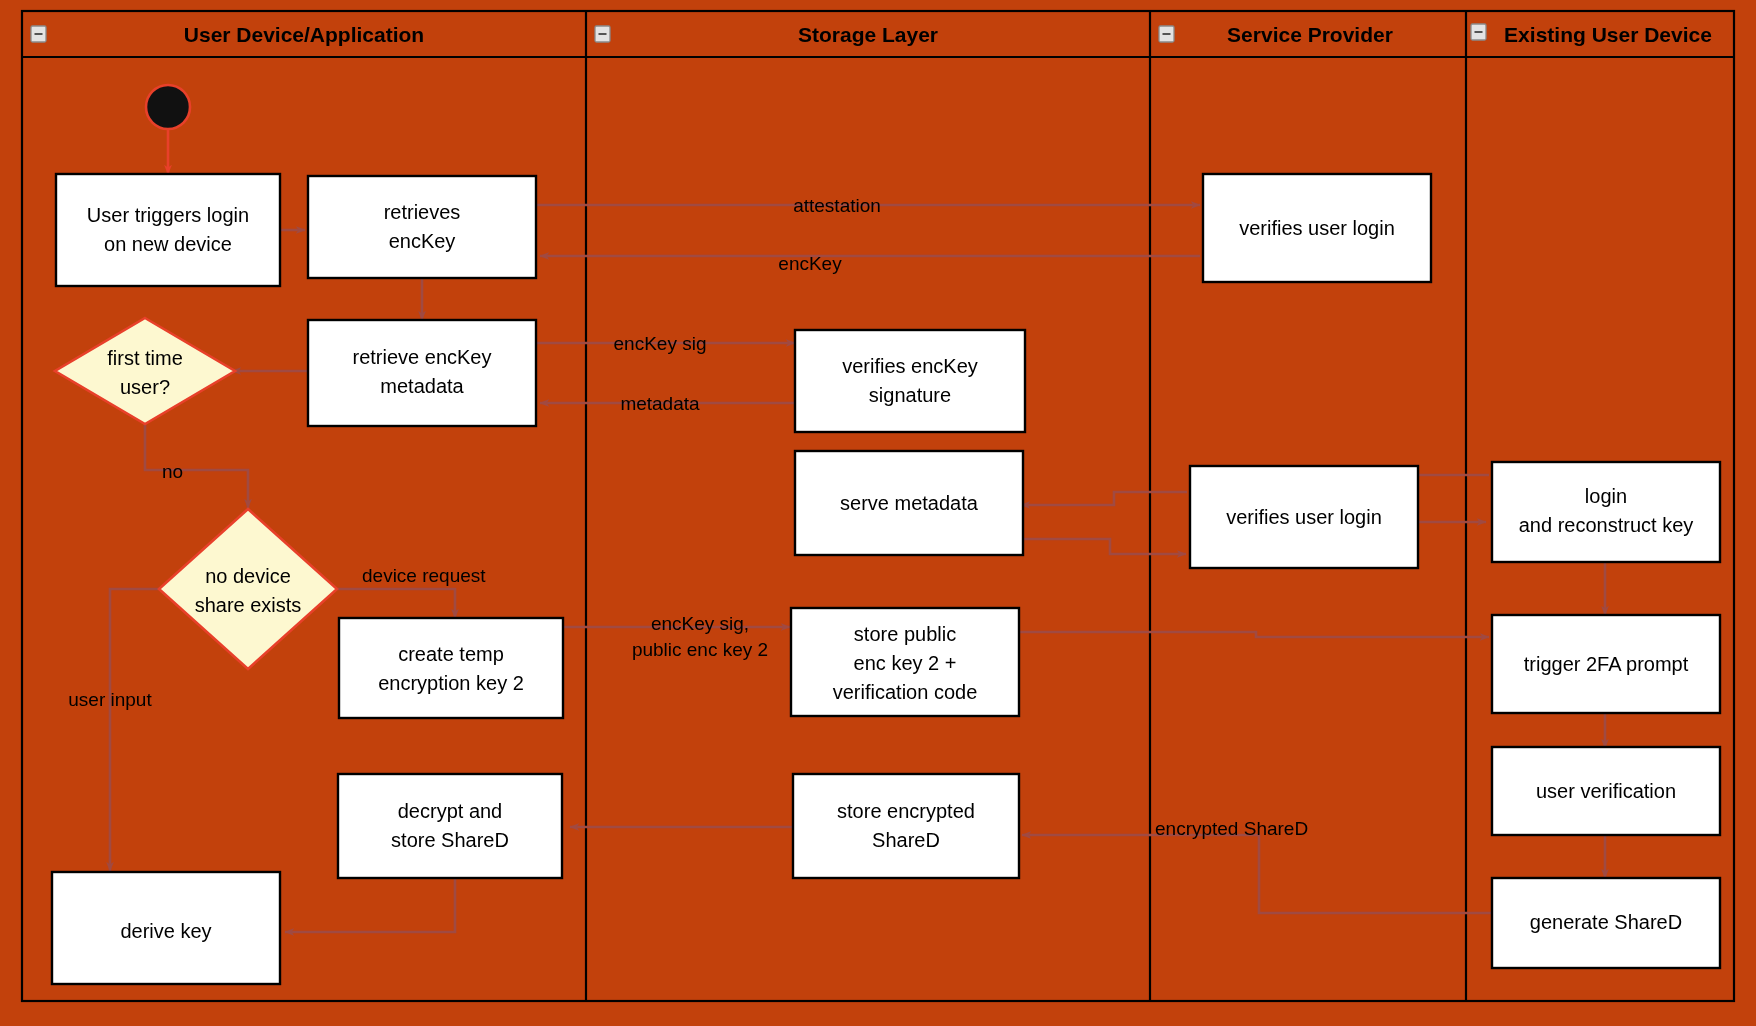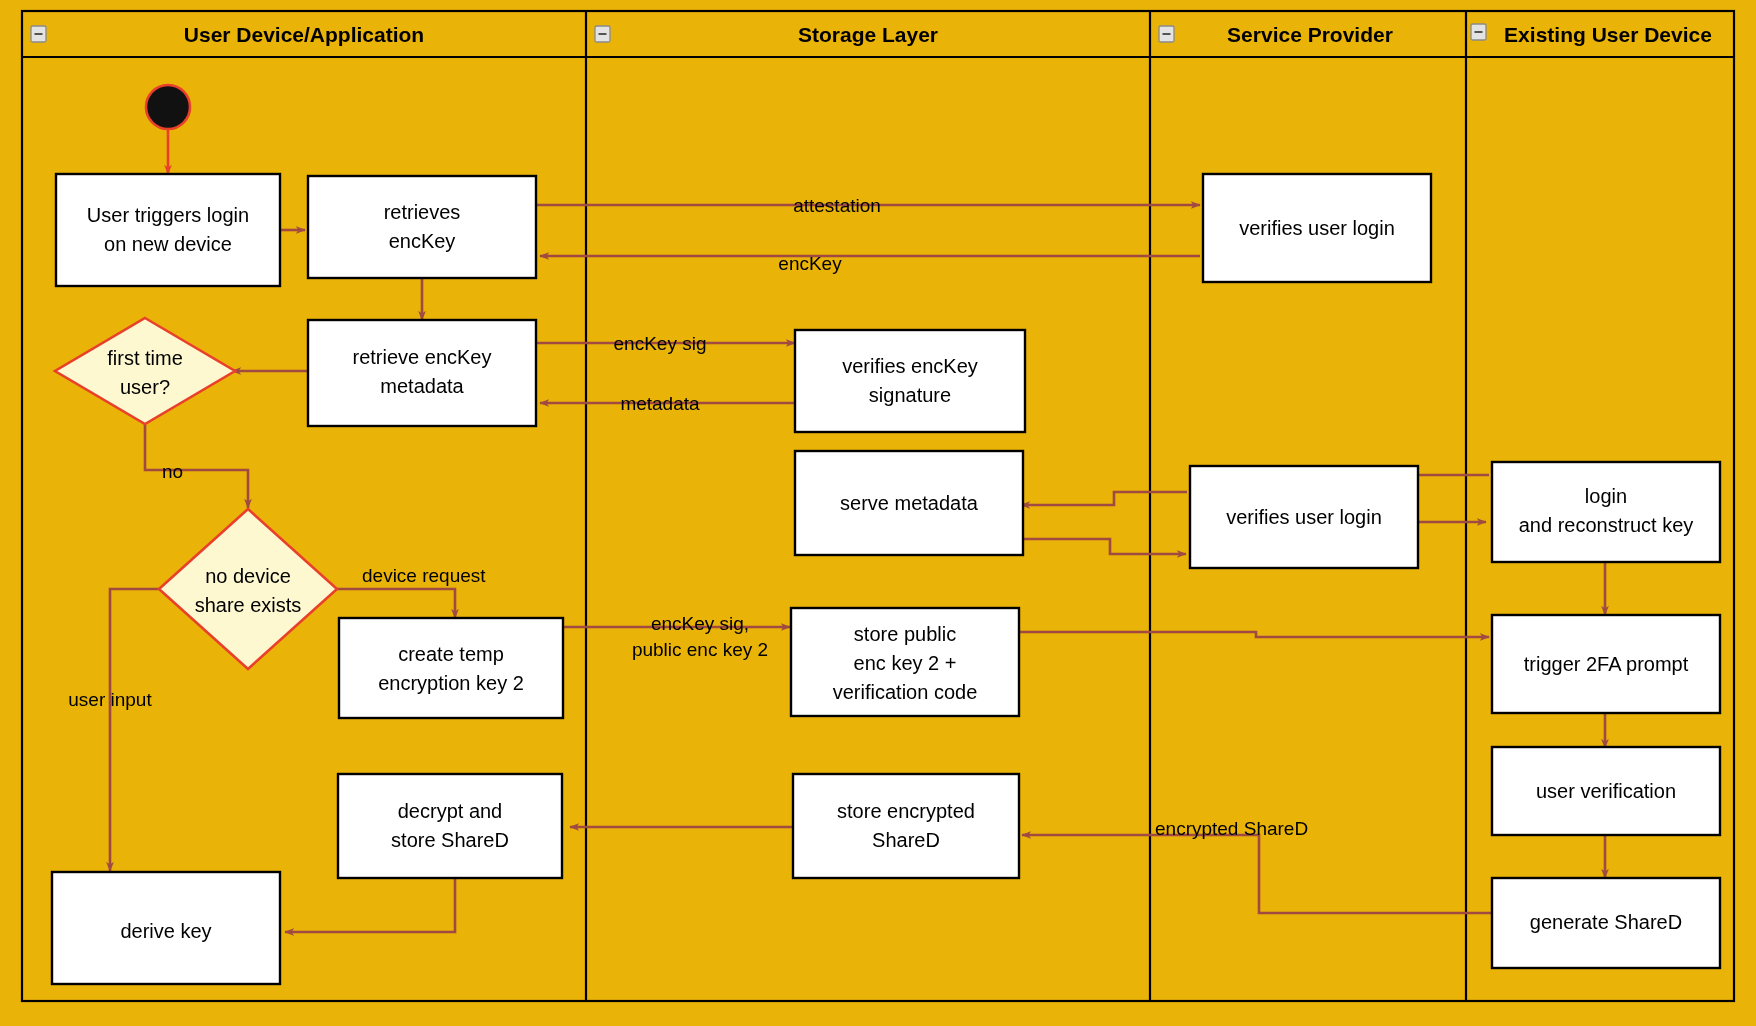--- a/index.html
+++ b/index.html
@@ -7,21 +7,21 @@
     padding: 0;
     background: #ffffff;
   }
   body {
     font-family: "Liberation Sans", sans-serif;
   }
   #stage {
     position: relative;
     width: 1756px;
     height: 1026px;
-    background: #eab308;
+    background: #c2410c;
     overflow: hidden;
   }
   svg.diagram {
     position: absolute;
     left: 0;
     top: 0;
     width: 1756px;
     height: 1026px;
   }
   .lane-frame {

